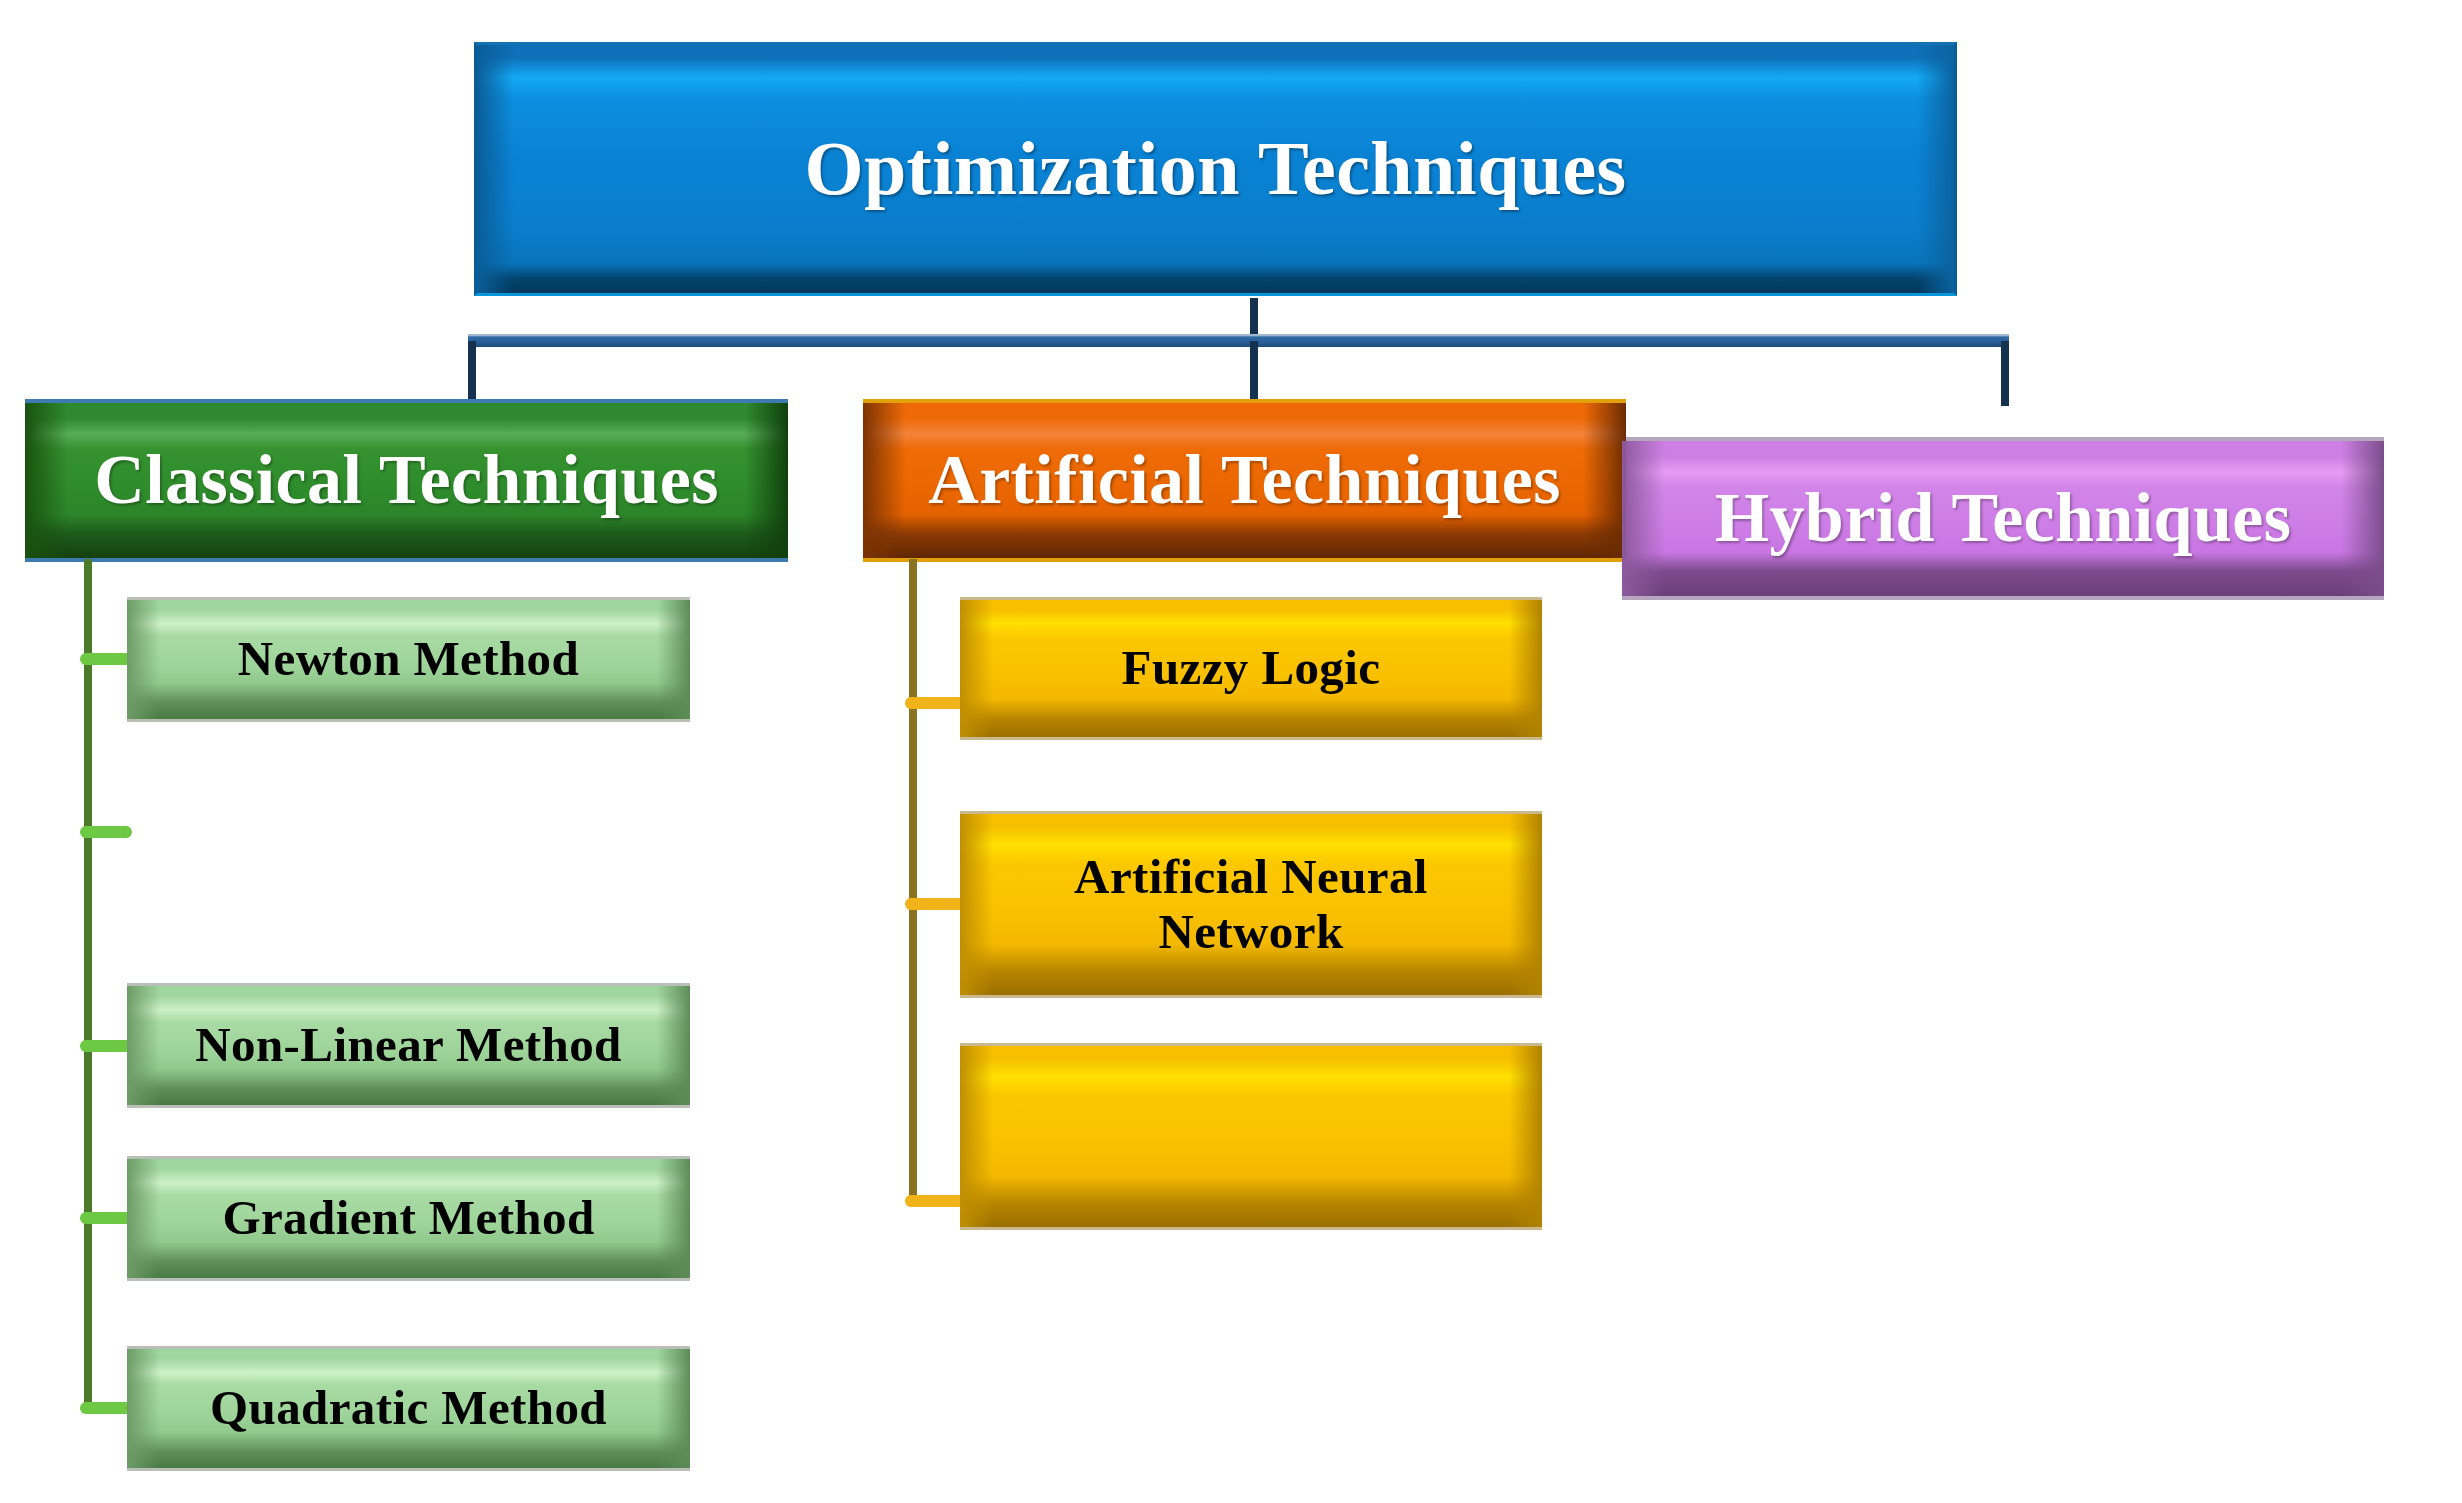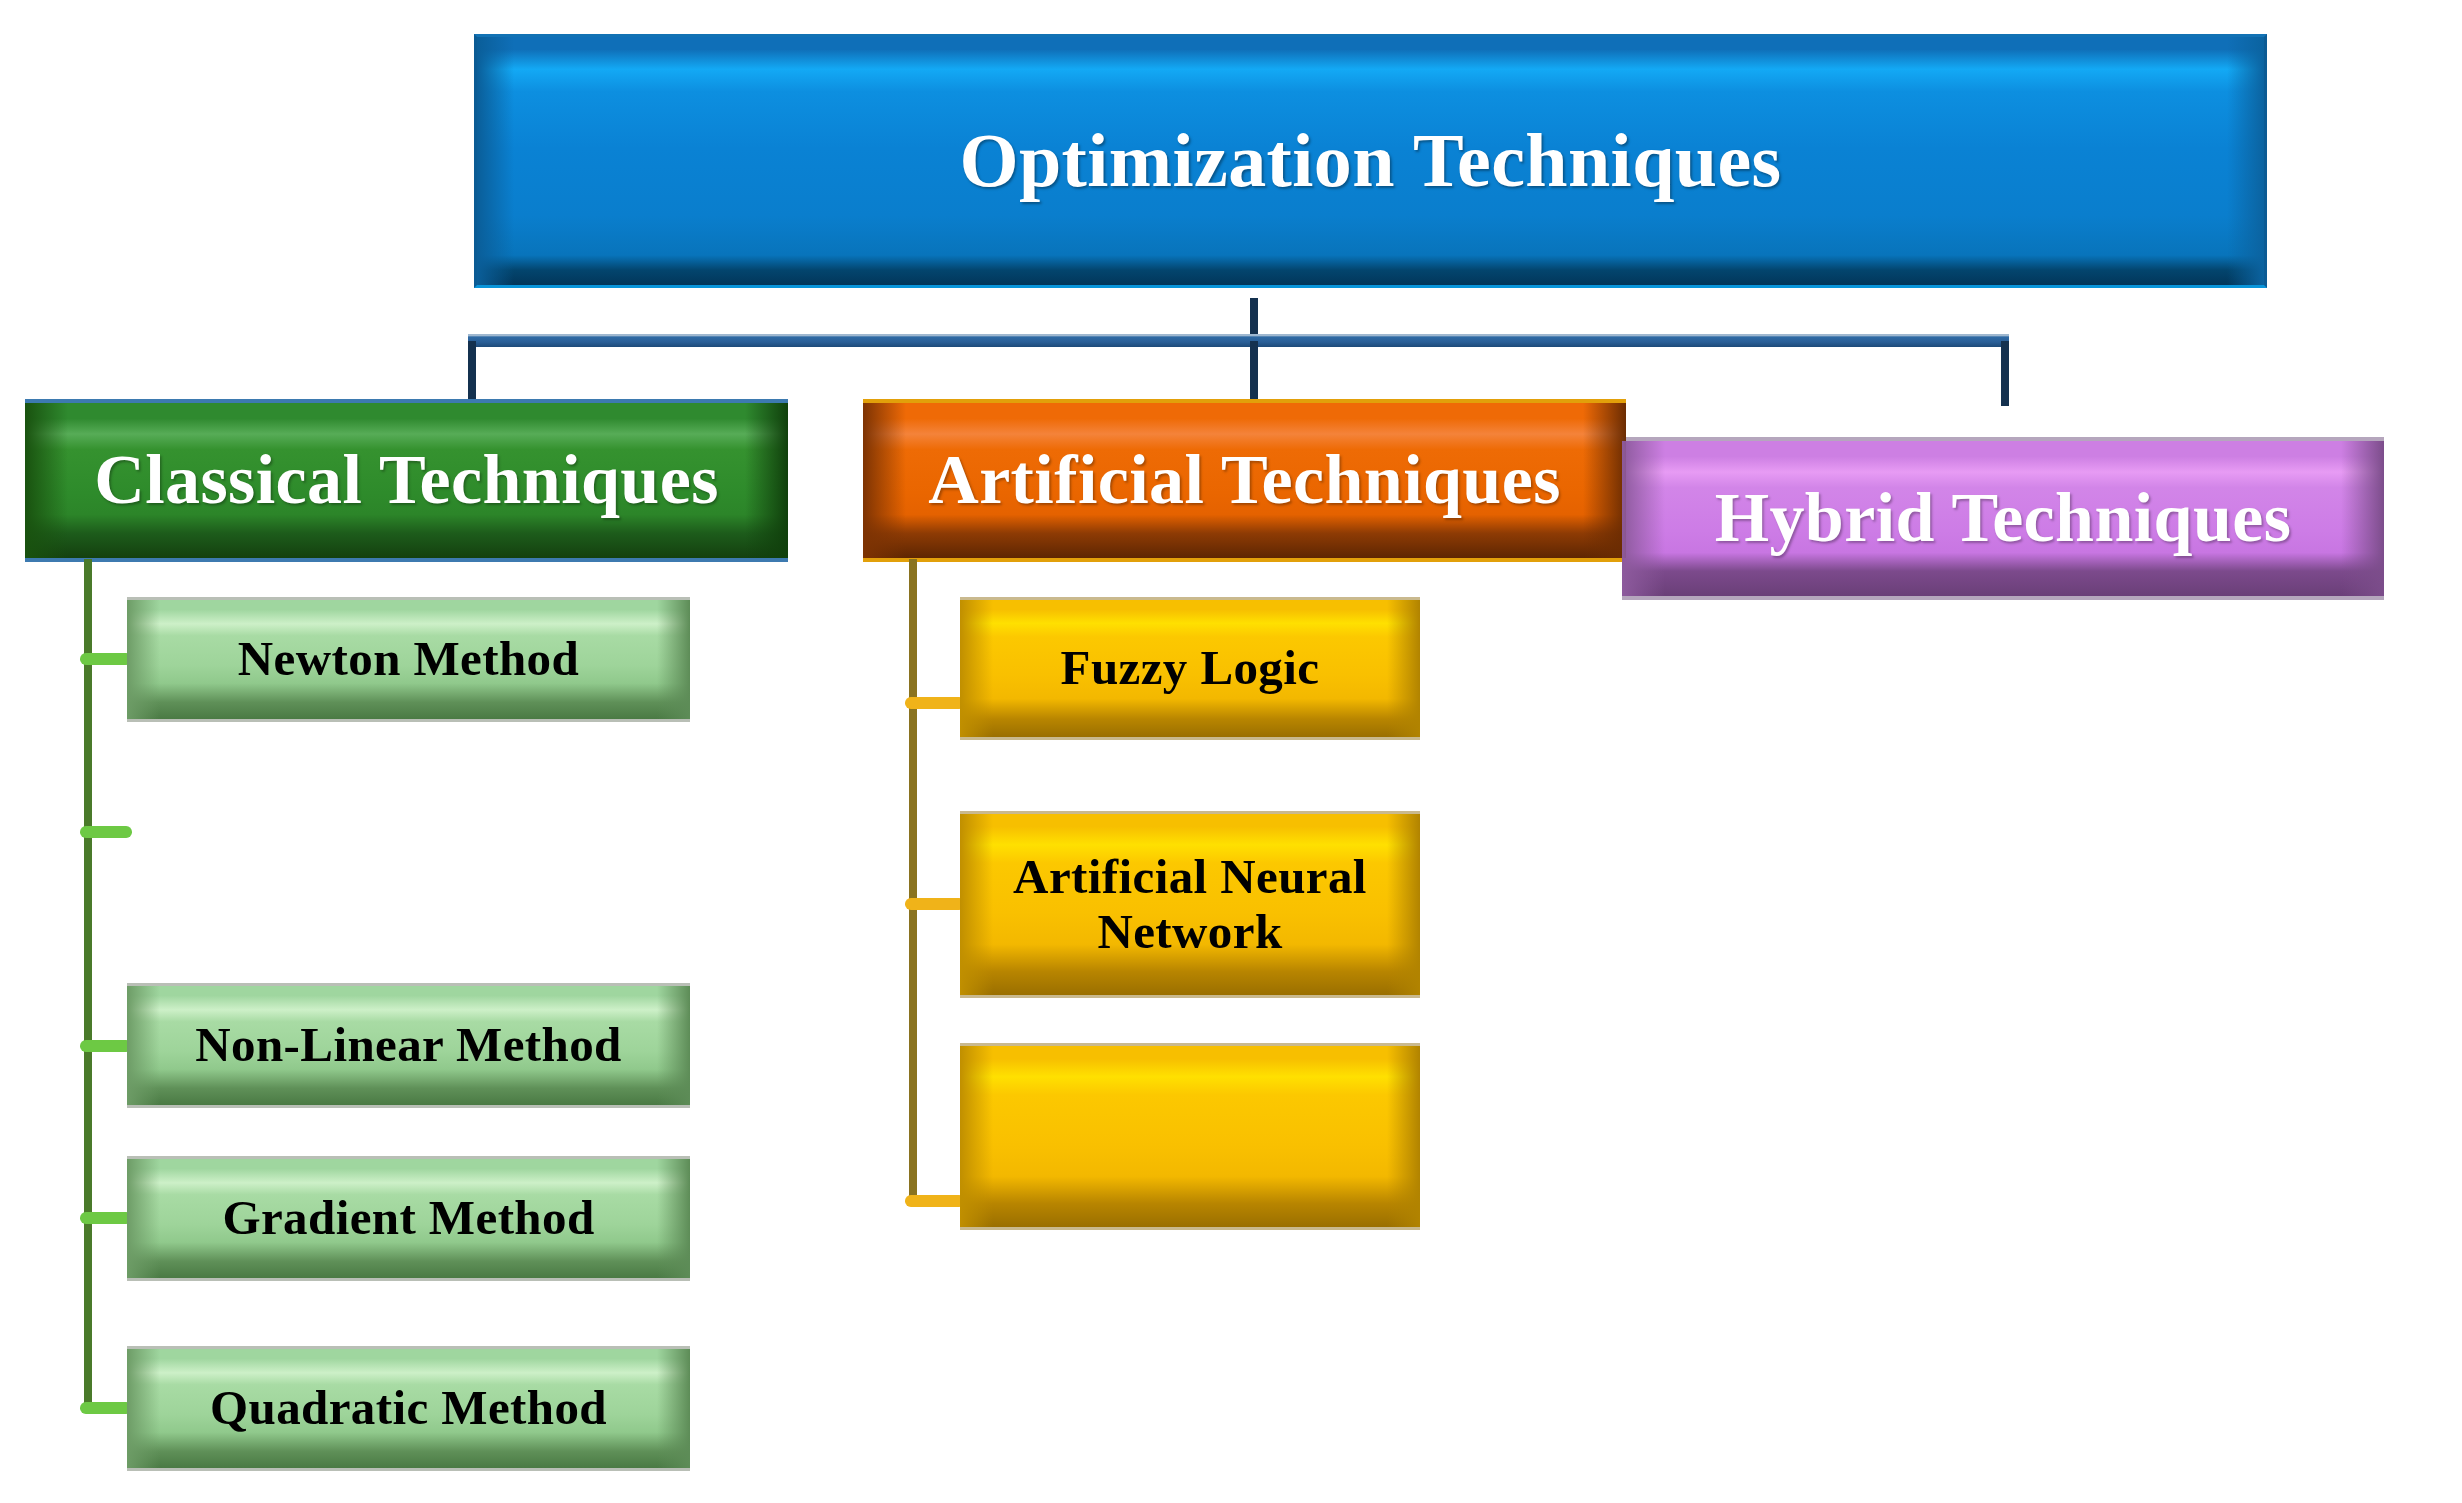--- a/index.html
+++ b/index.html
@@ -38,21 +38,21 @@
   }
   
   .bevel-top, .bevel-bottom, .bevel-left, .bevel-right {
     position: absolute;
     z-index: 2;
     pointer-events: none;
   }
 
   
   .n-title {
-    left: 474px; top: 34px; width: 1793px; height: 254px;
+    left: 474px; top: 42px; width: 1483px; height: 254px;
     color: #ffffff;
     font-size: 76px;
     background:
       linear-gradient(to bottom,
         #0f6fb8 0%,
         #0f6fb8 5%,
         #13a9f5 13%,
         #0d8fe0 22%,
         #0a82d4 45%,
         #0a7ecd 72%,
@@ -161,21 +161,21 @@
     border-bottom: 3.3px solid #b9bfb6;
     text-align: right;
   }
   .leaf-green .bv-l { left:0; top:0; bottom:0; width:33px;
     background: linear-gradient(to right, #6d9c66, rgba(158,212,154,0)); }
   .leaf-green .bv-r { right:0; top:0; bottom:0; width:33px;
     background: linear-gradient(to left, #5d8c57, rgba(158,212,154,0)); }
 
   
   .leaf-gold {
-    left: 960px; width: 460px;
+    left: 960px; width: 582px;
     color: #000000;
     font-size: 49px;
     background:
       linear-gradient(to bottom,
         #f7bf00 0%,
         #f7bf00 7%,
         #ffe000 17%,
         #fcc800 27%,
         #f9c000 55%,
         #f3b800 72%,

